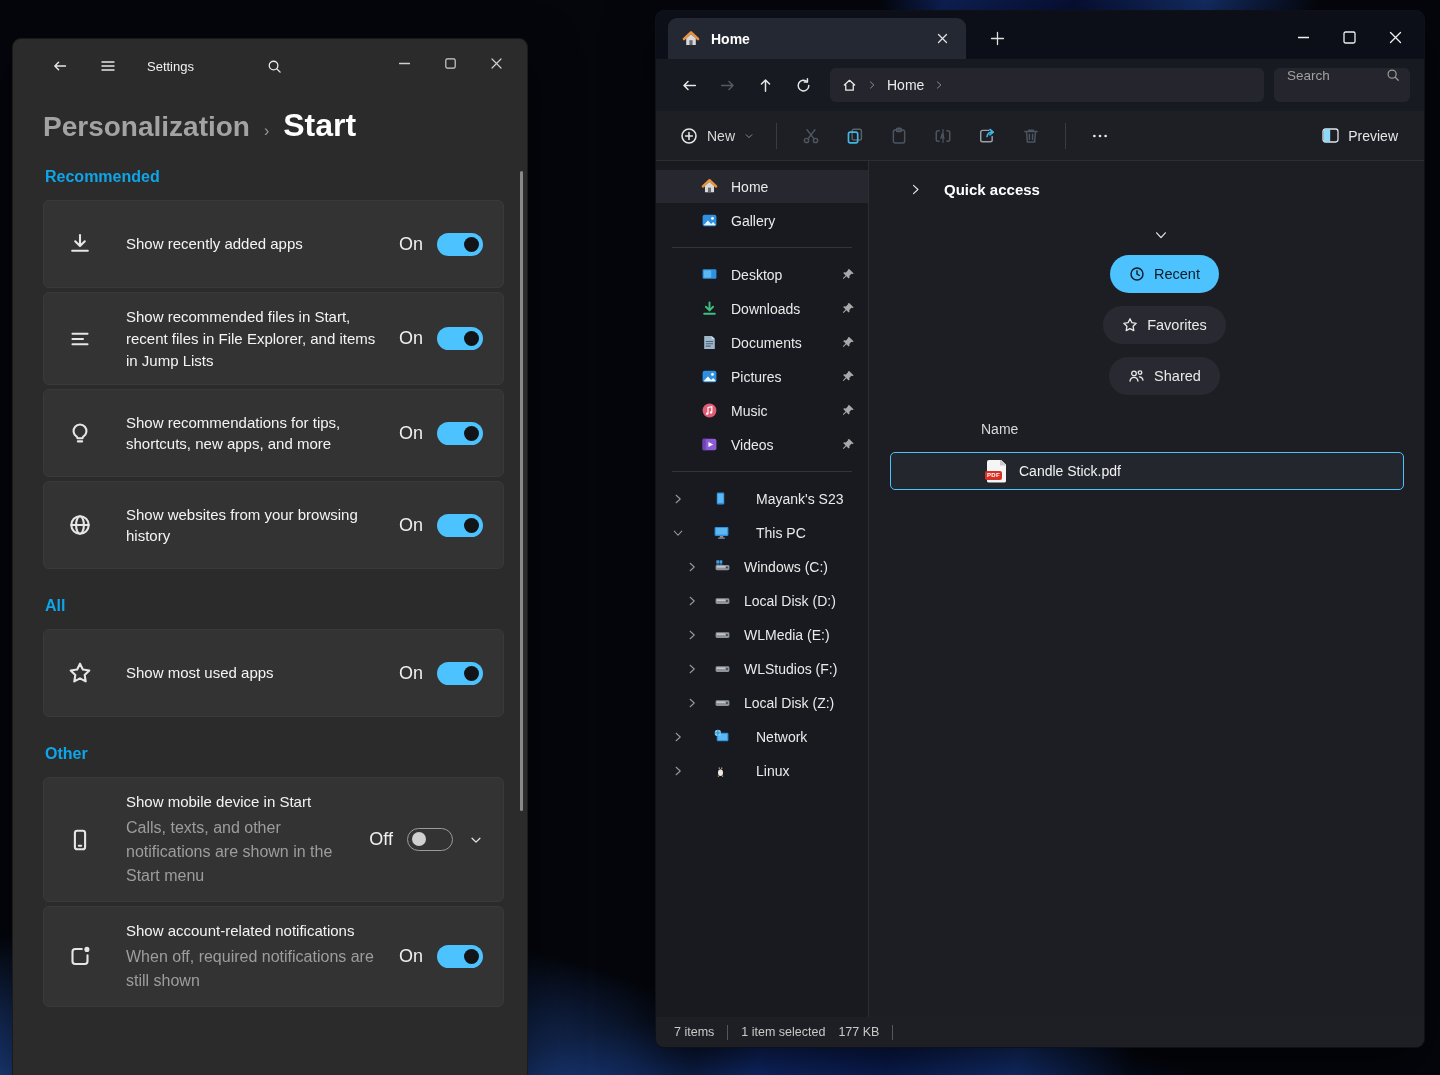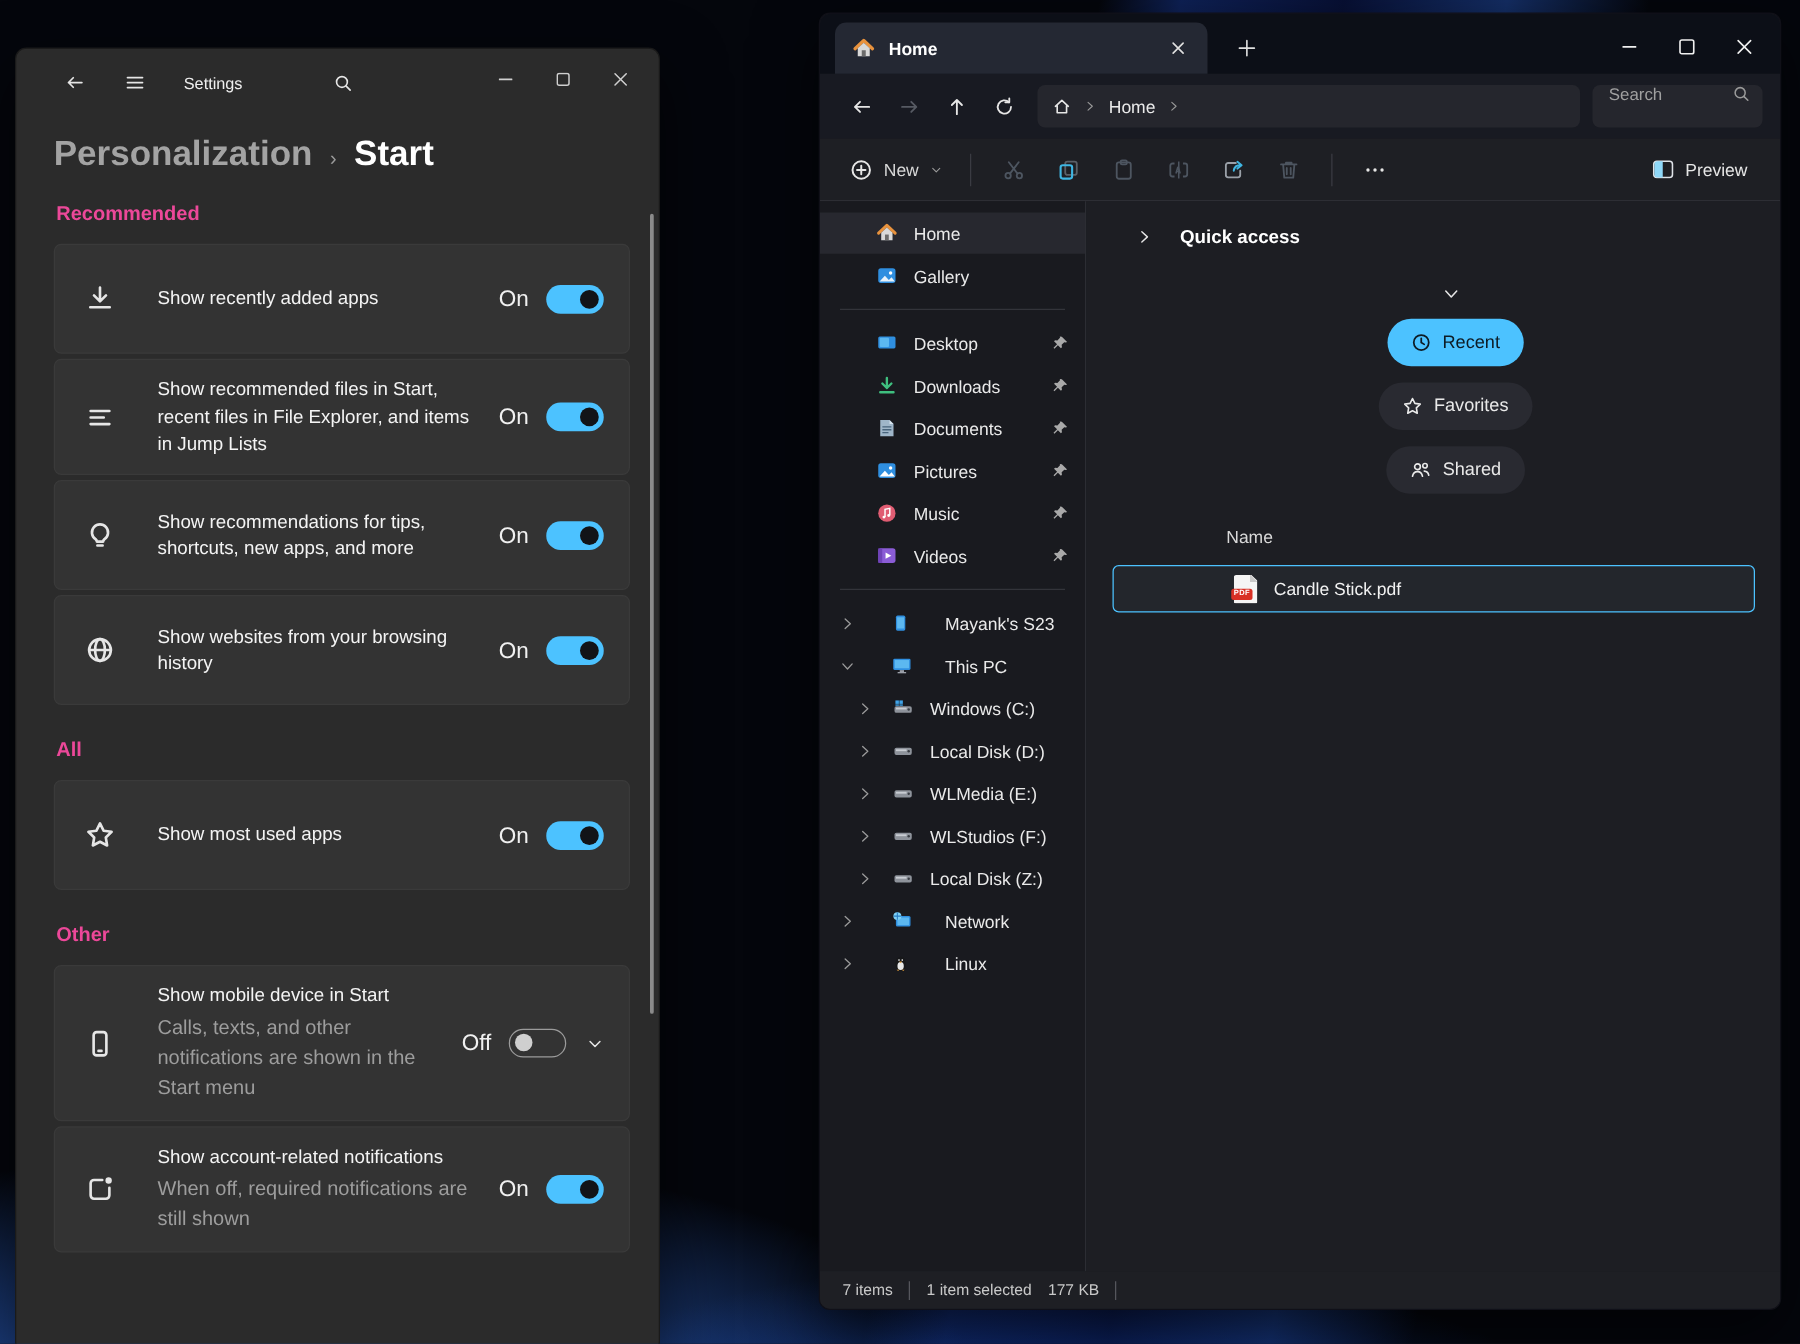--- a/index.html
+++ b/index.html
@@ -18,23 +18,23 @@
   
   .win-settings{ left:12px; top:18px; width:516px; height:1044px; background:#2b2b2b; border:1px solid #1a1a1a;margin-top:20px; }
   .s-titlebar{ height:54px; display:flex; align-items:center; padding-left:30px; position:relative; }
   .s-titlebar .tb-icon{ width:34px; height:30px; display:flex; align-items:center; justify-content:center; border-radius:5px; cursor:default; }
   .s-title{ font-size:13px; color:#f0f0f0; margin:0 64px 0 22px; }
   .s-wincontrols{ position:absolute; right:8px; top:6px; display:flex; }
   .wc-btn{ width:46px; height:36px; display:flex; align-items:center; justify-content:center; }
   .s-breadcrumb{ padding:14px 0 0 30px; display:flex; align-items:baseline; gap:14px; }
   .s-breadcrumb .bc-parent{ font-size:28px; font-weight:600; color:#a3a3a3; }
   .s-breadcrumb .bc-sep{ font-size:16px; color:#9a9a9a; }
-  .s-breadcrumb .bc-current{ font-size:28px; font-weight:600; color:#ffffff; }
+  .s-breadcrumb .bc-current{ font-size:32px; font-weight:600; color:#ffffff; }
   .s-content{ padding:0 23px 0 30px; }
-  .s-heading{ font-size:16px; font-weight:700; color:#ec4899; margin:28px 0 14px 2px; }
+  .s-heading{ font-size:16px; font-weight:700; color:#0ea5e9; margin:28px 0 14px 2px; }
   .s-heading.first{ margin-top:24px; }
   .card{ display:flex; align-items:center; background:#333333; border:1px solid #3a3a3a; border-radius:6px; padding:13px 20px 13px 24px; margin-bottom:4px; min-height:88px; }
   .card .c-icon{ width:30px; flex:none; margin-right:28px; display:flex; align-items:center; }
   .card .c-text{ flex:1; padding-right:12px; }
   .card .c-title{ font-size:15px; color:#f4f4f4; max-width:362px; line-height:1.45; }
   .card .c-sub{ font-size:16px; color:#9d9d9d; max-width:362px; line-height:1.5; margin-top:3px; }
   .card .c-state{ font-size:18px; color:#f0f0f0; margin-right:14px; }
   .tgl{ width:46px; height:23px; border-radius:12px; position:relative; flex:none; cursor:pointer; }
   .tgl.on{ background:#4cc2ff; }
   .tgl.on::after{ content:""; position:absolute; right:4px; top:4px; width:15px; height:15px; border-radius:50%; background:#121418; }

